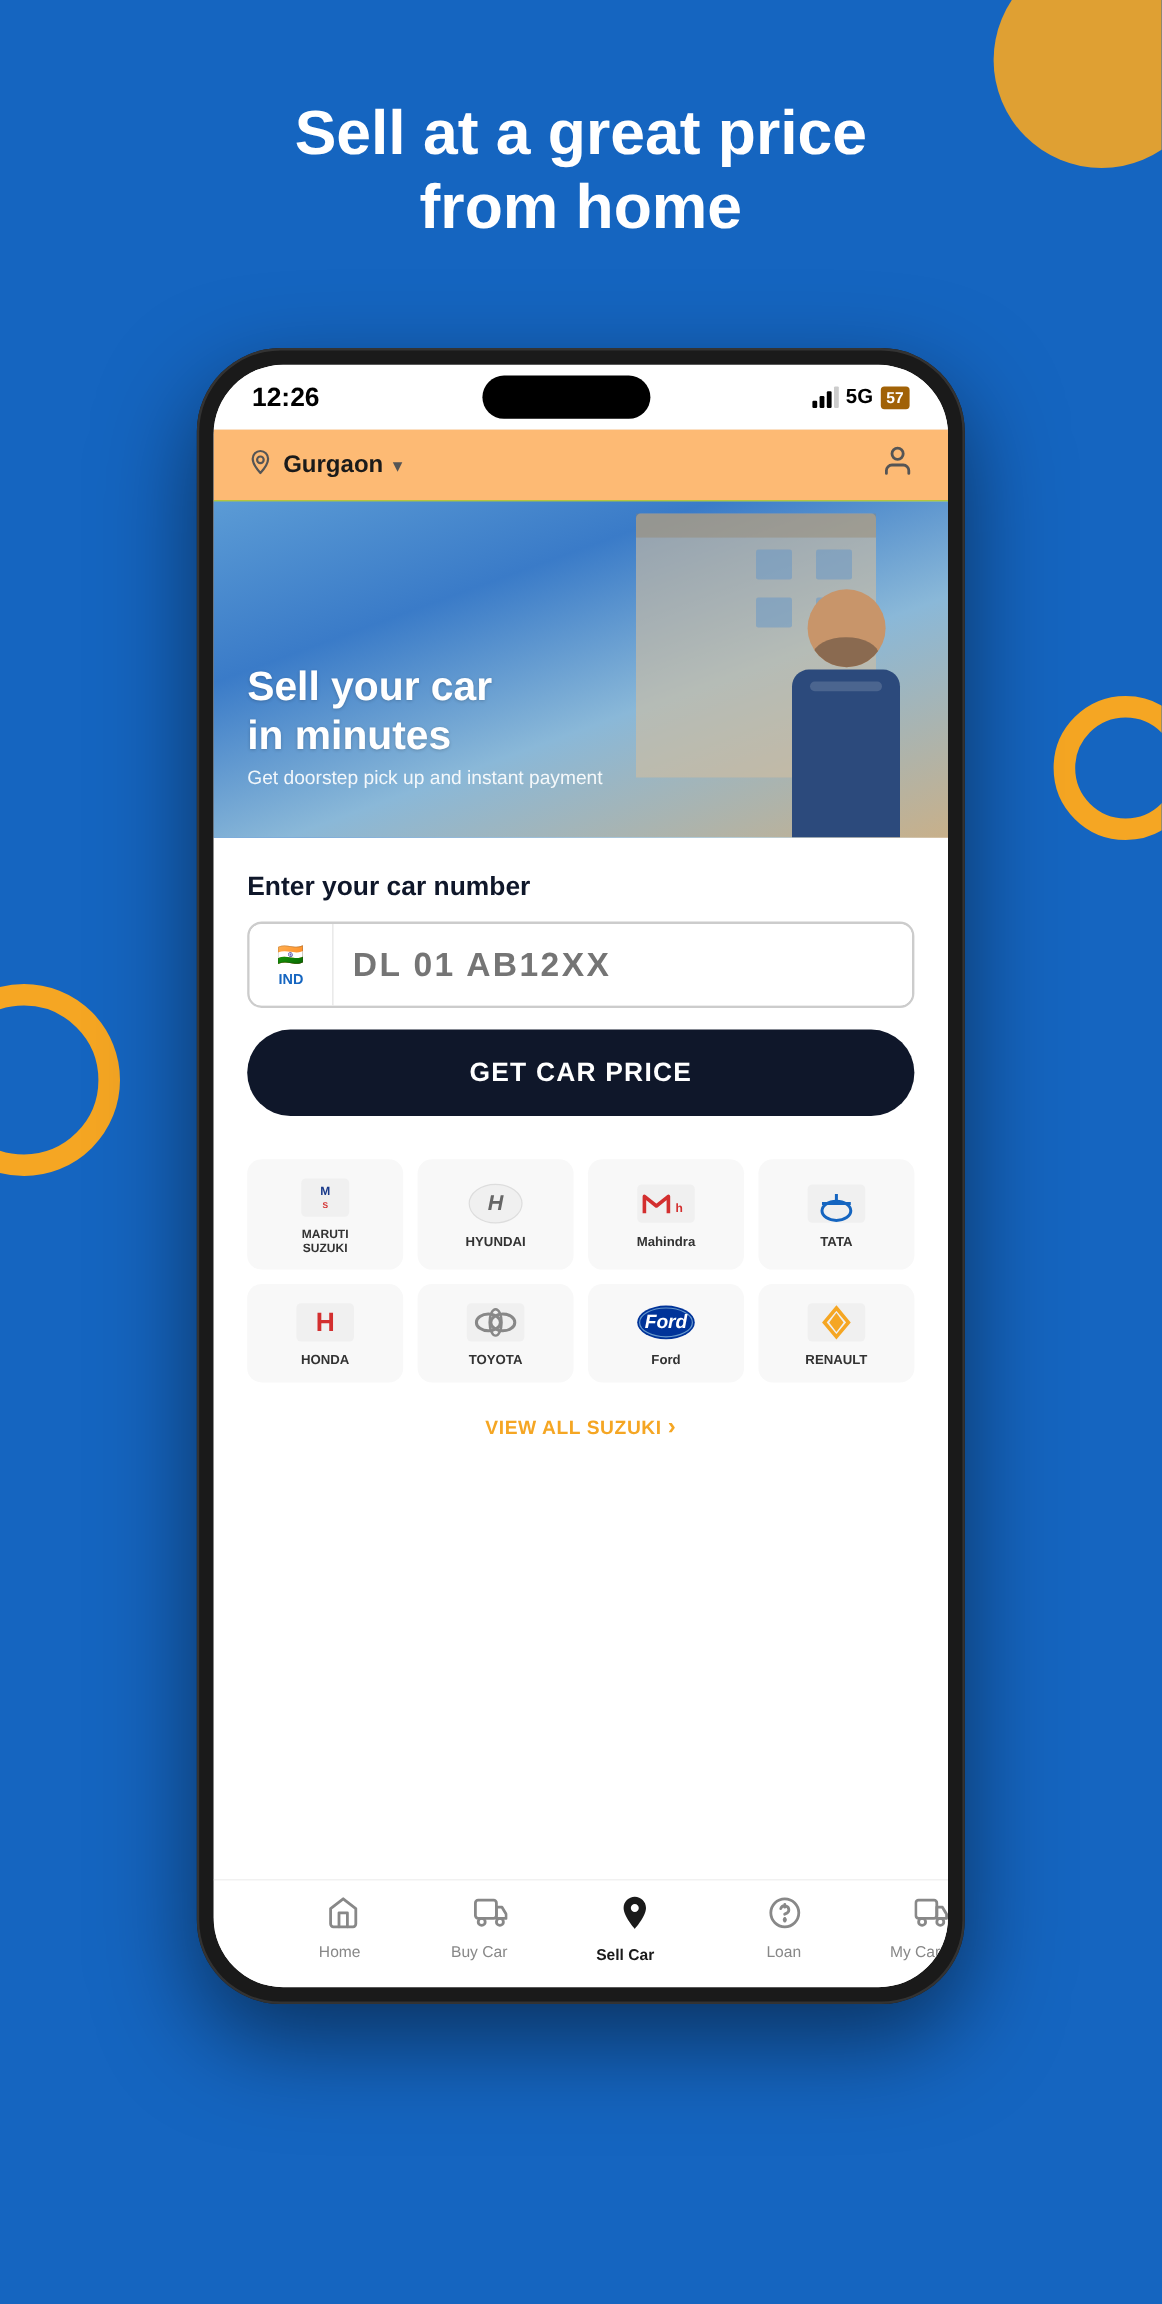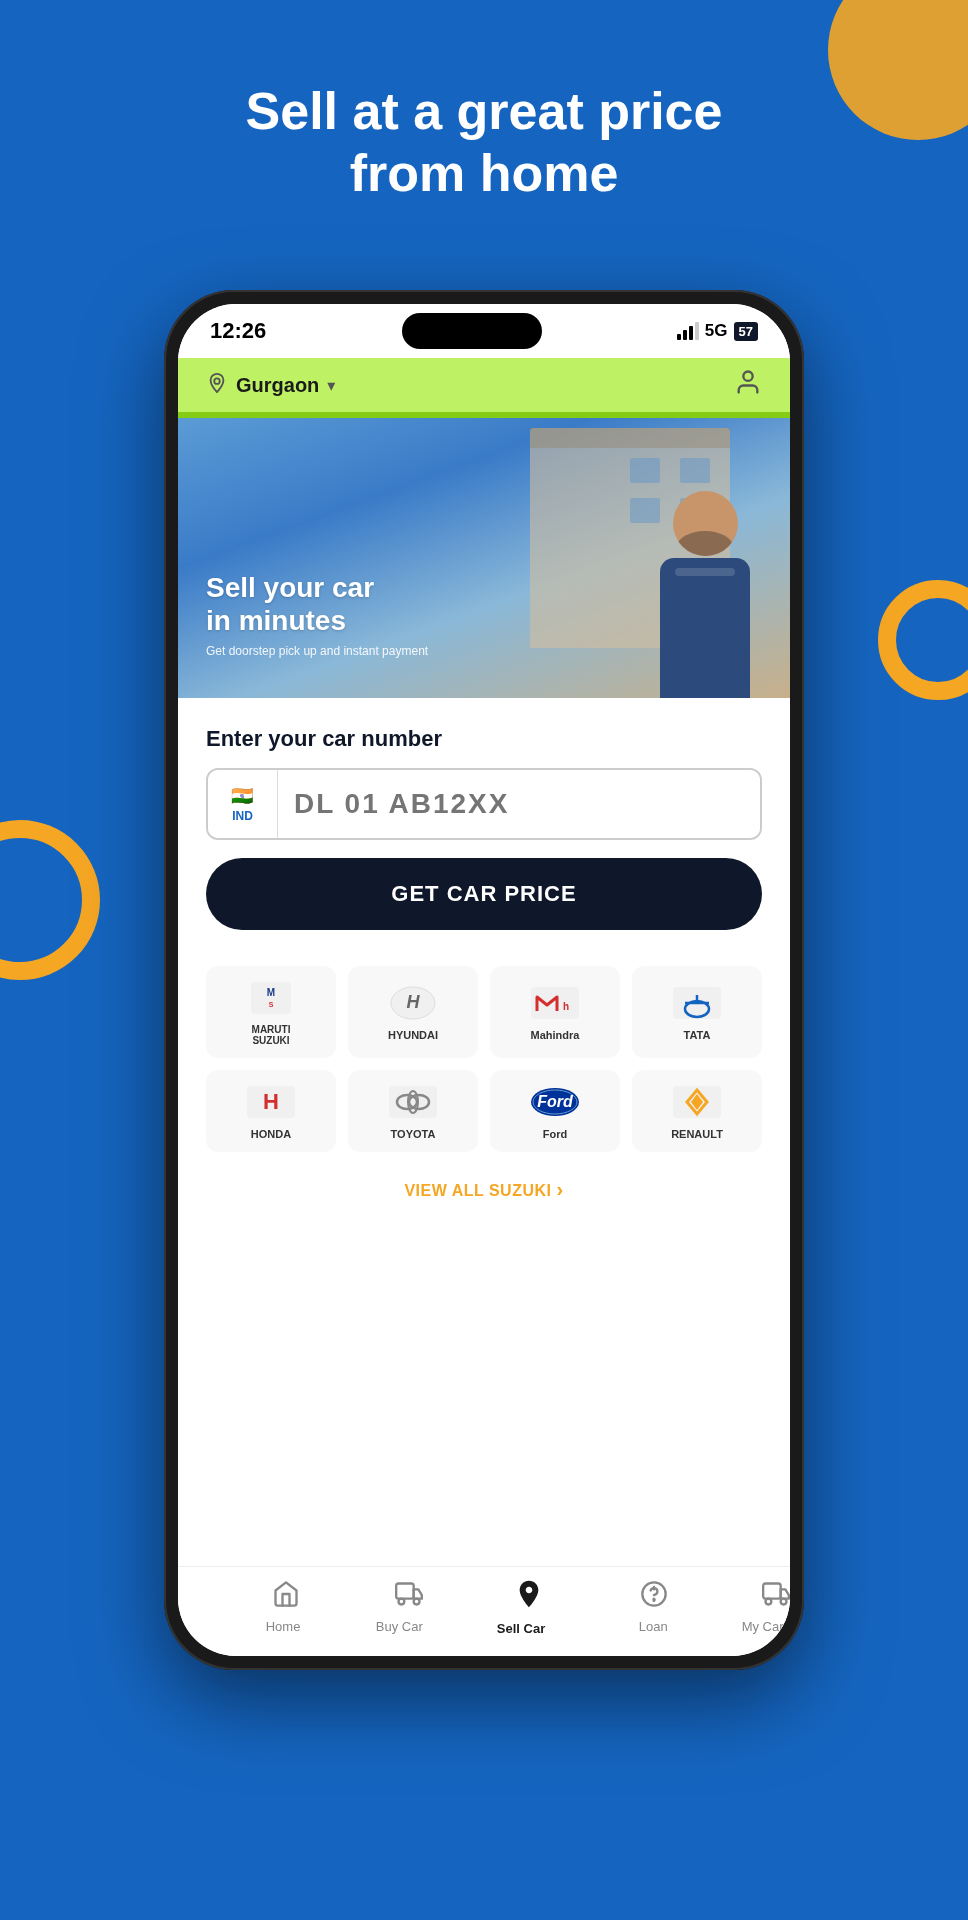--- a/index.html
+++ b/index.html
@@ -121,38 +121,38 @@
       align-items: flex-end;
       gap: 2px;
       height: 18px;
     }
     .signal-bar {
       width: 4px;
       background: #000;
       border-radius: 1px;
     }
     .battery-badge {
-      background: #0f172a;
+      background: #a16207;
       color: white;
       font-size: 13px;
       font-weight: 700;
       padding: 2px 5px;
       border-radius: 3px;
     }
 
     
     .app-header {
-      background: #bef264;
+      background: #fdba74;
       height: 60px;
       display: flex;
       align-items: center;
       justify-content: space-between;
       padding: 0 28px;
       flex-shrink: 0;
-      border-bottom: 6px solid #84cc16;
+      border-bottom: 1px solid #84cc16;
     }
     .location-selector {
       display: flex;
       align-items: center;
       gap: 8px;
     }
     .location-icon-wrap {
       color: #555;
       font-size: 20px;
     }
@@ -178,28 +178,28 @@
       background: linear-gradient(135deg, #4a90d9 0%, #2171c7 40%, #8bc4e8 80%, #c9a87c 100%);
       overflow: hidden;
     }
     .hero-text-block {
       position: absolute;
       bottom: 40px;
       left: 28px;
     }
     .hero-title {
       color: white;
-      font-size: 28px;
+      font-size: 34px;
       font-weight: 800;
       line-height: 1.2;
       text-shadow: 0 1px 3px rgba(0,0,0,0.2);
     }
     .hero-subtitle {
       color: rgba(255,255,255,0.9);
-      font-size: 12px;
+      font-size: 16px;
       margin-top: 6px;
     }
 
     
     .main-content {
       flex: 1;
       background: white;
       overflow-y: auto;
       border-radius: 0;
     }

